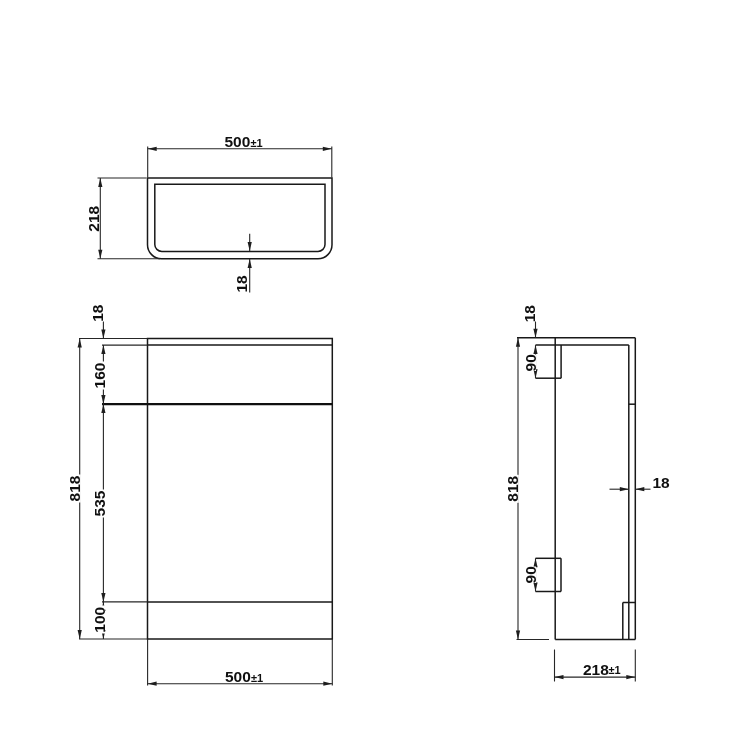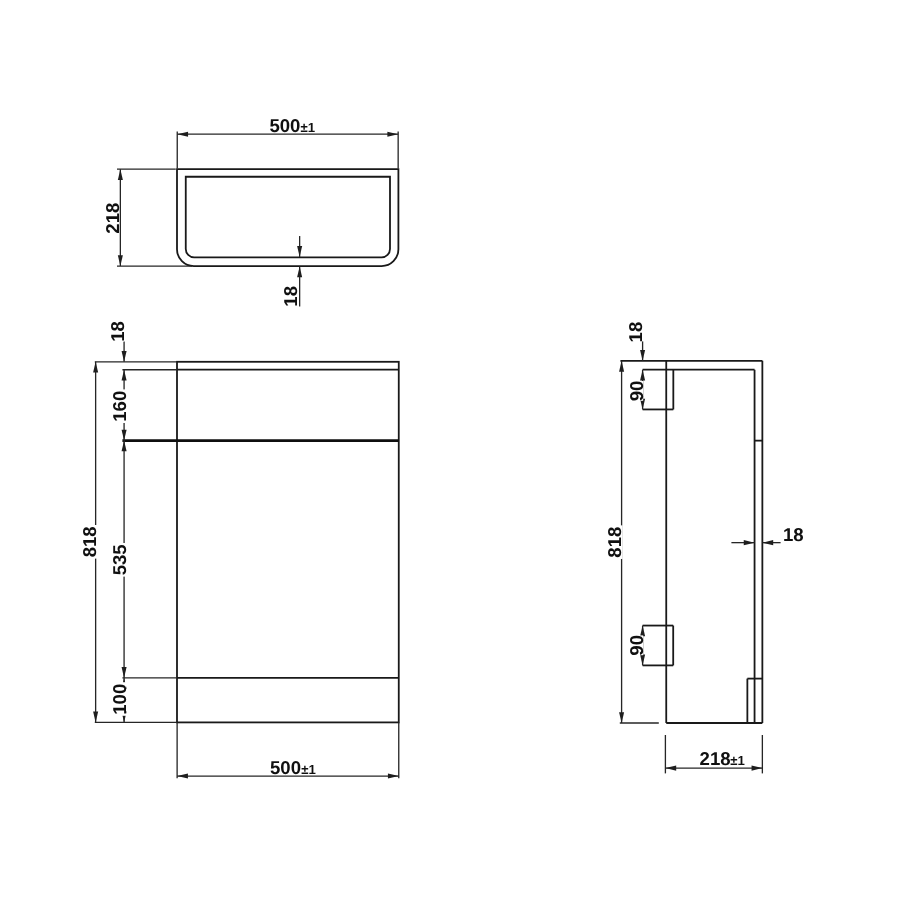--- a/index.html
+++ b/index.html
@@ -1,16 +1,16 @@
 <!DOCTYPE html>
 <html><head>
 <meta charset="utf-8">
 <style>
   html,body{margin:0;padding:0;background:#ffffff;}
-  .wrap{width:750px;height:662px;background:#fdba74;filter:grayscale(1);}
+  .wrap{width:750px;height:662px;background:#fdba74;filter:grayscale(1);margin-top:37px;}
   text{font-family:"Liberation Sans",sans-serif;font-weight:bold;fill:#101010;}
   .obj{stroke:#191919;stroke-width:1.5;fill:none;}
   .thick{stroke:#0f0f0f;stroke-width:2.3;fill:none;}
   .dim{stroke:#262626;stroke-width:1.1;fill:none;}
   .ah{fill:#1e1e1e;stroke:none;}
   .t{font-size:15.5px;}
   .ts{font-size:11px;}
 </style>
 </head>
 <body>

